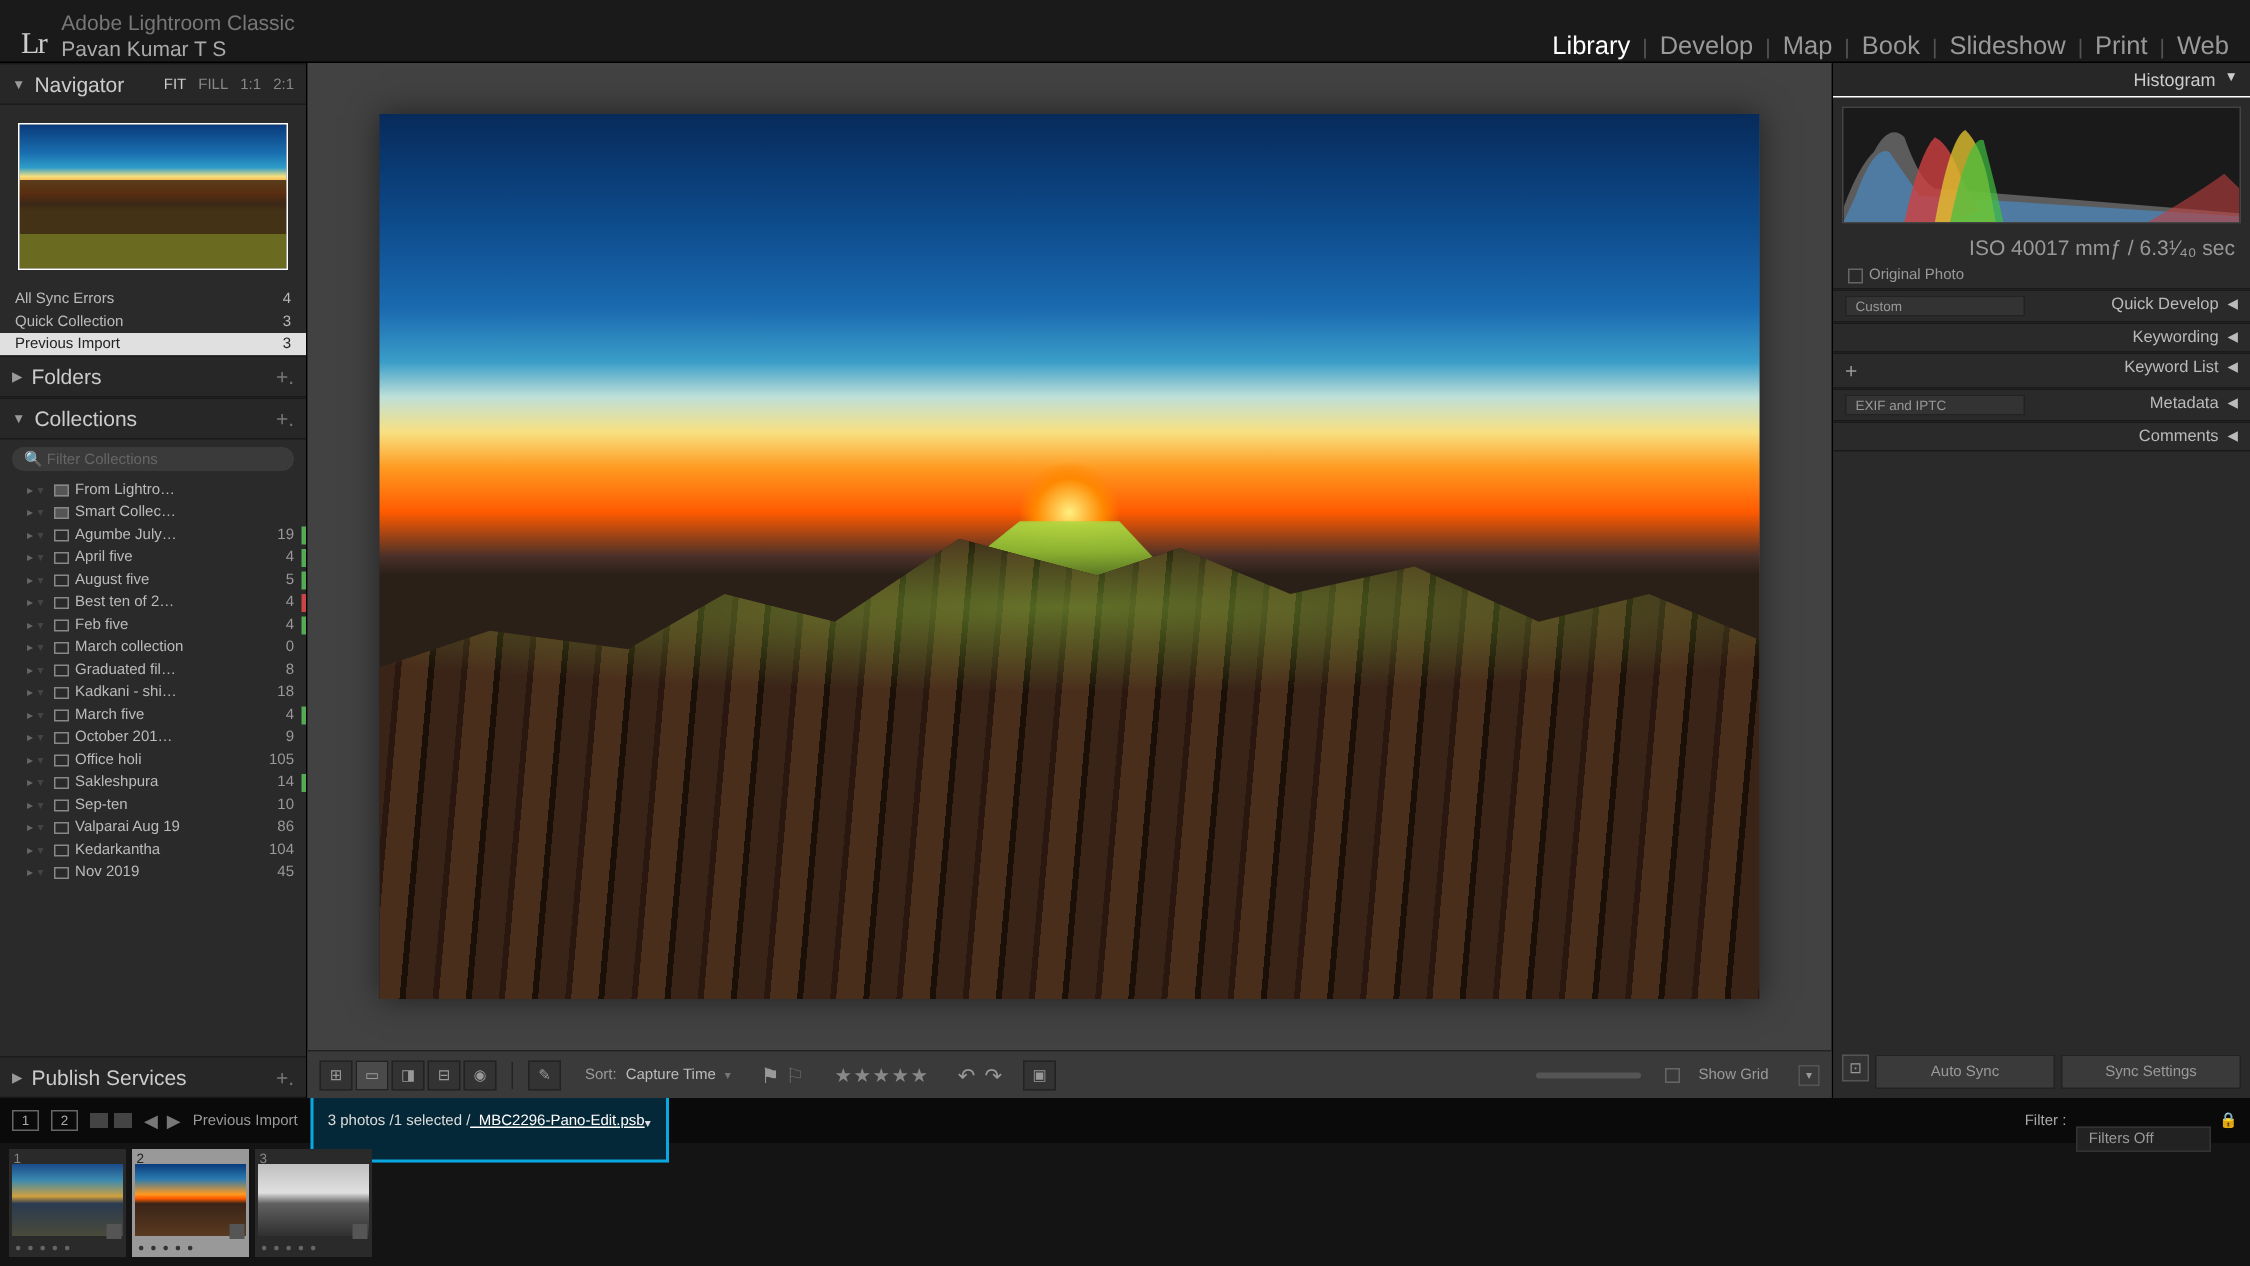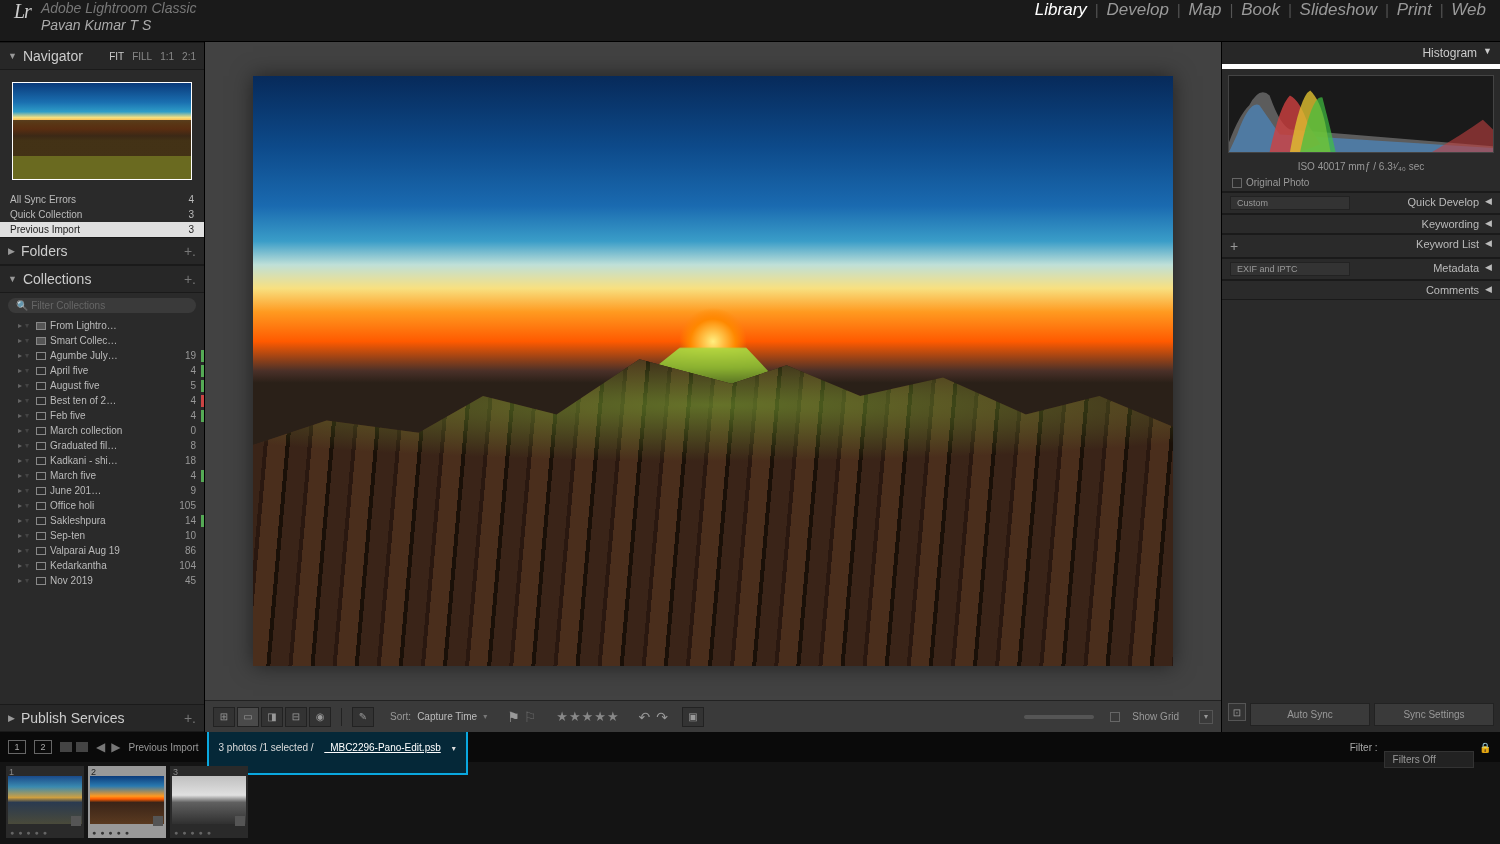--- a/index.html
+++ b/index.html
@@ -1,19 +1,19 @@
 <!DOCTYPE html>
 <html><head>
 <meta charset="utf-8">
 <style>
 * { margin:0; padding:0; box-sizing:border-box; font-family:"Segoe UI",Arial,sans-serif; user-select:none; }
 body { background:#1a1a1a; color:#999; font-size:11px; width:1500px; height:844px; overflow:hidden; }
 
 
-.topbar { height:42px; background:#1a1a1a; display:flex; align-items:flex-start; padding:0 14px; border-bottom:1px solid #000;font-style:italic; }
+.topbar { height:42px; background:#1a1a1a; display:flex; align-items:flex-end; padding:0 14px; border-bottom:1px solid #000; }
 .logo { font-family:Georgia,serif; font-size:20px; color:#ccc; letter-spacing:-1px; margin-right:10px; }
 .app-title { color:#777; font-size:14px; line-height:1.2; }
 .modules { margin-left:auto; display:flex; gap:6px; font-size:17px; color:#999; align-items:center;}
 .modules span { cursor:pointer; }
 .modules .active { color:#fff; }
 .modules .sep { color:#555; font-size:14px; padding:0 2px;}
 
 
 .app { display:flex; height:calc(100% - 42px - 30px - 82px); }
 .left-panel { width:205px; background:#2a2a2a; display:flex; flex-direction:column; border-right:1px solid #000;}
@@ -91,39 +91,39 @@
 .view-btn{width:22px;height:20px;background:#333;border:1px solid #222;display:flex;align-items:center;justify-content:center;}
 .view-btn.on{background:#4a4a4a;}
 .sort-area{display:flex;align-items:center;gap:6px;margin-left:10px;}
 .stars{display:flex;gap:1px;margin-left:14px;font-size:13px;color:#888;}
 .checkop{display:flex;align-items:center;gap:12px;margin-left:auto;}
 .checkop .cb{width:10px;height:10px;border:1px solid #666;}
 .thumbslider{width:70px;height:4px;background:#555;border-radius:2px;}
 .grid-chev{width:14px;height:14px;border:1px solid #555;display:flex;align-items:center;justify-content:center;font-size:8px;}
 
 
-.right-hdr{background:#272727;padding:4px 8px;font-size:12px;color:#ccc;display:flex;border-bottom:5px solid #ffffff;}
+.right-hdr{background:#272727;padding:4px 8px;font-size:12px;color:#ccc;display:flex;border-bottom:1px solid #ffffff;}
 .histogram{margin:6px;border:1px solid #444;background:#1a1a1a;height:78px;position:relative;overflow:hidden;}
 .histogram svg{width:100%;height:100%;}
-.hist-meta{display:flex;justify-content:center;padding:2px 10px;font-size:10px;color:#999;}
+.hist-meta{display:flex;justify-content:flex-end;padding:2px 10px;font-size:14px;color:#999;}
 .orig-photo{padding:3px 10px;font-size:10px;color:#999;display:flex;align-items:center;gap:4px;border-bottom:1px solid #1a1a1a;}
 .qd-hdr{display:flex;background:#2a2a2a;padding:3px 8px;font-size:11px;color:#bbb;border-top:1px solid #1a1a1a;border-bottom:1px solid #1a1a1a;}
 .qd-hdr .dd{background:#333;border:1px solid #222;padding:1px 6px;font-size:9px;color:#999;width:120px;}
 .sync-btns{display:flex;gap:4px;padding:6px;}
 .sync-btns button{flex:1;background:#3a3a3a;border:1px solid #222;color:#999;font-size:10px;padding:5px;}
 .sync-toggle{width:18px;height:18px;background:#333;border:1px solid #555;display:flex;align-items:center;justify-content:center;font-size:10px;}
 
 
 .secnav{height:30px;background:#0a0a0a;display:flex;align-items:center;padding:0 8px;gap:8px;font-size:10px;color:#aaa;}
 .mon{width:18px;height:14px;border:1px solid #666;display:flex;align-items:center;justify-content:center;font-size:9px;}
 .layout-ic{display:flex;gap:4px;}
 .layout-ic span{width:12px;height:10px;background:#444;}
 .arrows{display:flex;gap:6px;font-size:12px;color:#777;}
 .breadcrumb{color:#999;}
-.file-badge{background:#052838;border:2px solid #0aa8e0;padding:20px 10px;color:#ddd;font-size:10px;display:flex;align-items:flex-end;gap:11px;}
+.file-badge{background:#052838;border:2px solid #0aa8e0;padding:20px 10px;color:#ddd;font-size:10px;display:flex;align-items:flex-end;gap:0;}
 .file-badge .fn{color:#fff;text-decoration:underline;}
 .filter-right{margin-left:auto;display:flex;align-items:center;gap:6px;padding-left:36px;}
 .filter-dd{background:#222;border:1px solid #333;padding:2px 8px;color:#999;width:90px;margin-top:25px;}
 
 
 .filmstrip{height:82px;background:#141414;display:flex;padding:4px 6px;gap:4px;}
 .film-cell{width:78px;height:72px;background:#2a2a2a;position:relative;padding:10px 2px 2px;}
 .film-cell.sel{background:#999;}
 .film-cell .idx{position:absolute;top:1px;left:3px;font-size:9px;color:#888;}
 .film-cell.sel .idx{color:#222;}
@@ -287,21 +287,21 @@
           <span class="ar" style="color:#444">▾</span>
           <span class="bx"></span>
           <span class="nm">March five</span>
           <span class="ct">4</span>
           <span class="bar "></span>
         </div>
         <div class="coll-row">
           <span class="ar">▸</span>
           <span class="ar" style="color:#444">▾</span>
           <span class="bx"></span>
-          <span class="nm">June 201…</span>
+          <span class="nm">October 201…</span>
           <span class="ct">9</span>
         </div>
         <div class="coll-row">
           <span class="ar">▸</span>
           <span class="ar" style="color:#444">▾</span>
           <span class="bx"></span>
           <span class="nm">Office holi</span>
           <span class="ct">105</span>
         </div>
         <div class="coll-row">

